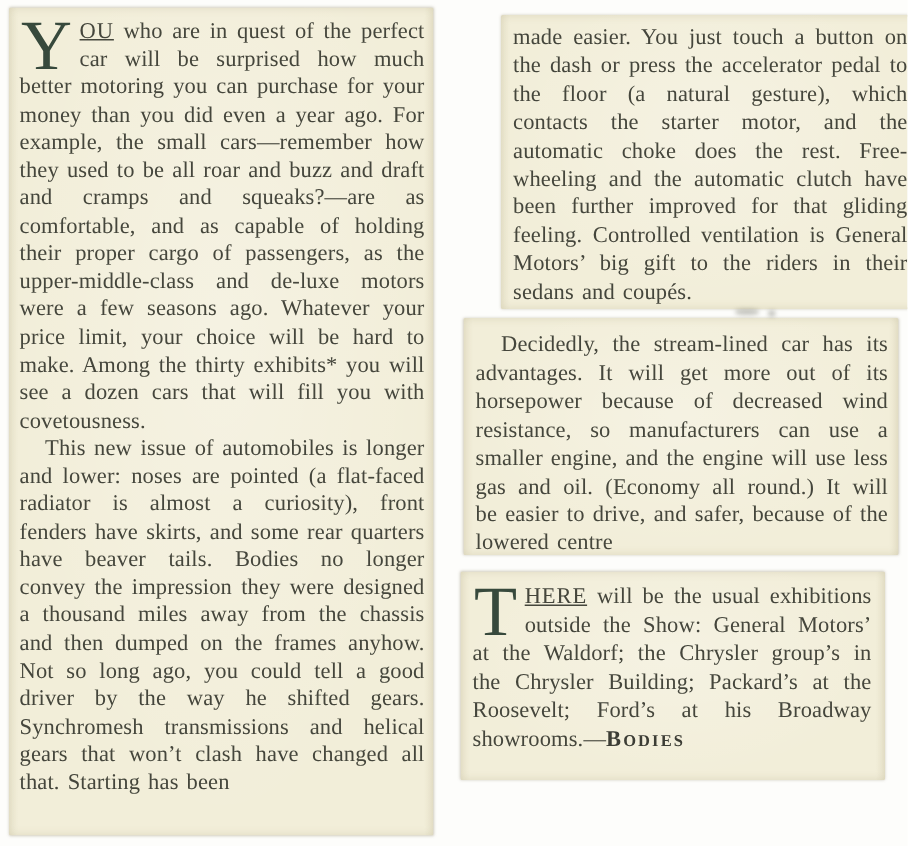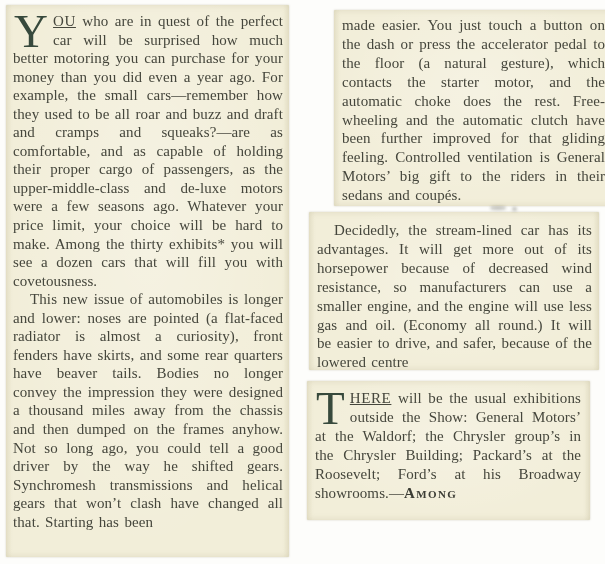--- a/index.html
+++ b/index.html
@@ -74,16 +74,16 @@
   </div>
 
   <div class="scan-block" id="block-r2">
     <p class="indent">Decidedly, the stream-lined car has its advantages. It will get more out of its horsepower because of decreased wind resistance, so manufacturers can use a smaller engine, and the engine will use less gas and oil. (Economy all round.) It will be easier to drive, and safer, because of the lowered centre</p>
   </div>
 
   <div class="artifact" id="artifact-1"></div>
   <div class="artifact" id="artifact-2"></div>
 
   <div class="scan-block" id="block-r3">
-    <p><span class="dropcap">T</span><span class="lead-caps">HERE</span><span> will be the usual exhibitions outside the Show: General Motors’ at the Waldorf; the Chrysler group’s in the Chrysler Building; Packard’s at the Roosevelt; Ford’s at his Broadway showrooms.—</span><span class="sig">Among</span></p>
+    <p><span class="dropcap">T</span><span class="lead-caps">HERE</span><span> will be the usual exhibitions outside the Show: General Motors’ at the Waldorf; the Chrysler group’s in the Chrysler Building; Packard’s at the Roosevelt; Ford’s at his Broadway showrooms.—</span><span class="sig">Bodies</span></p>
   </div>
 
 </div>
 
 </body></html>

